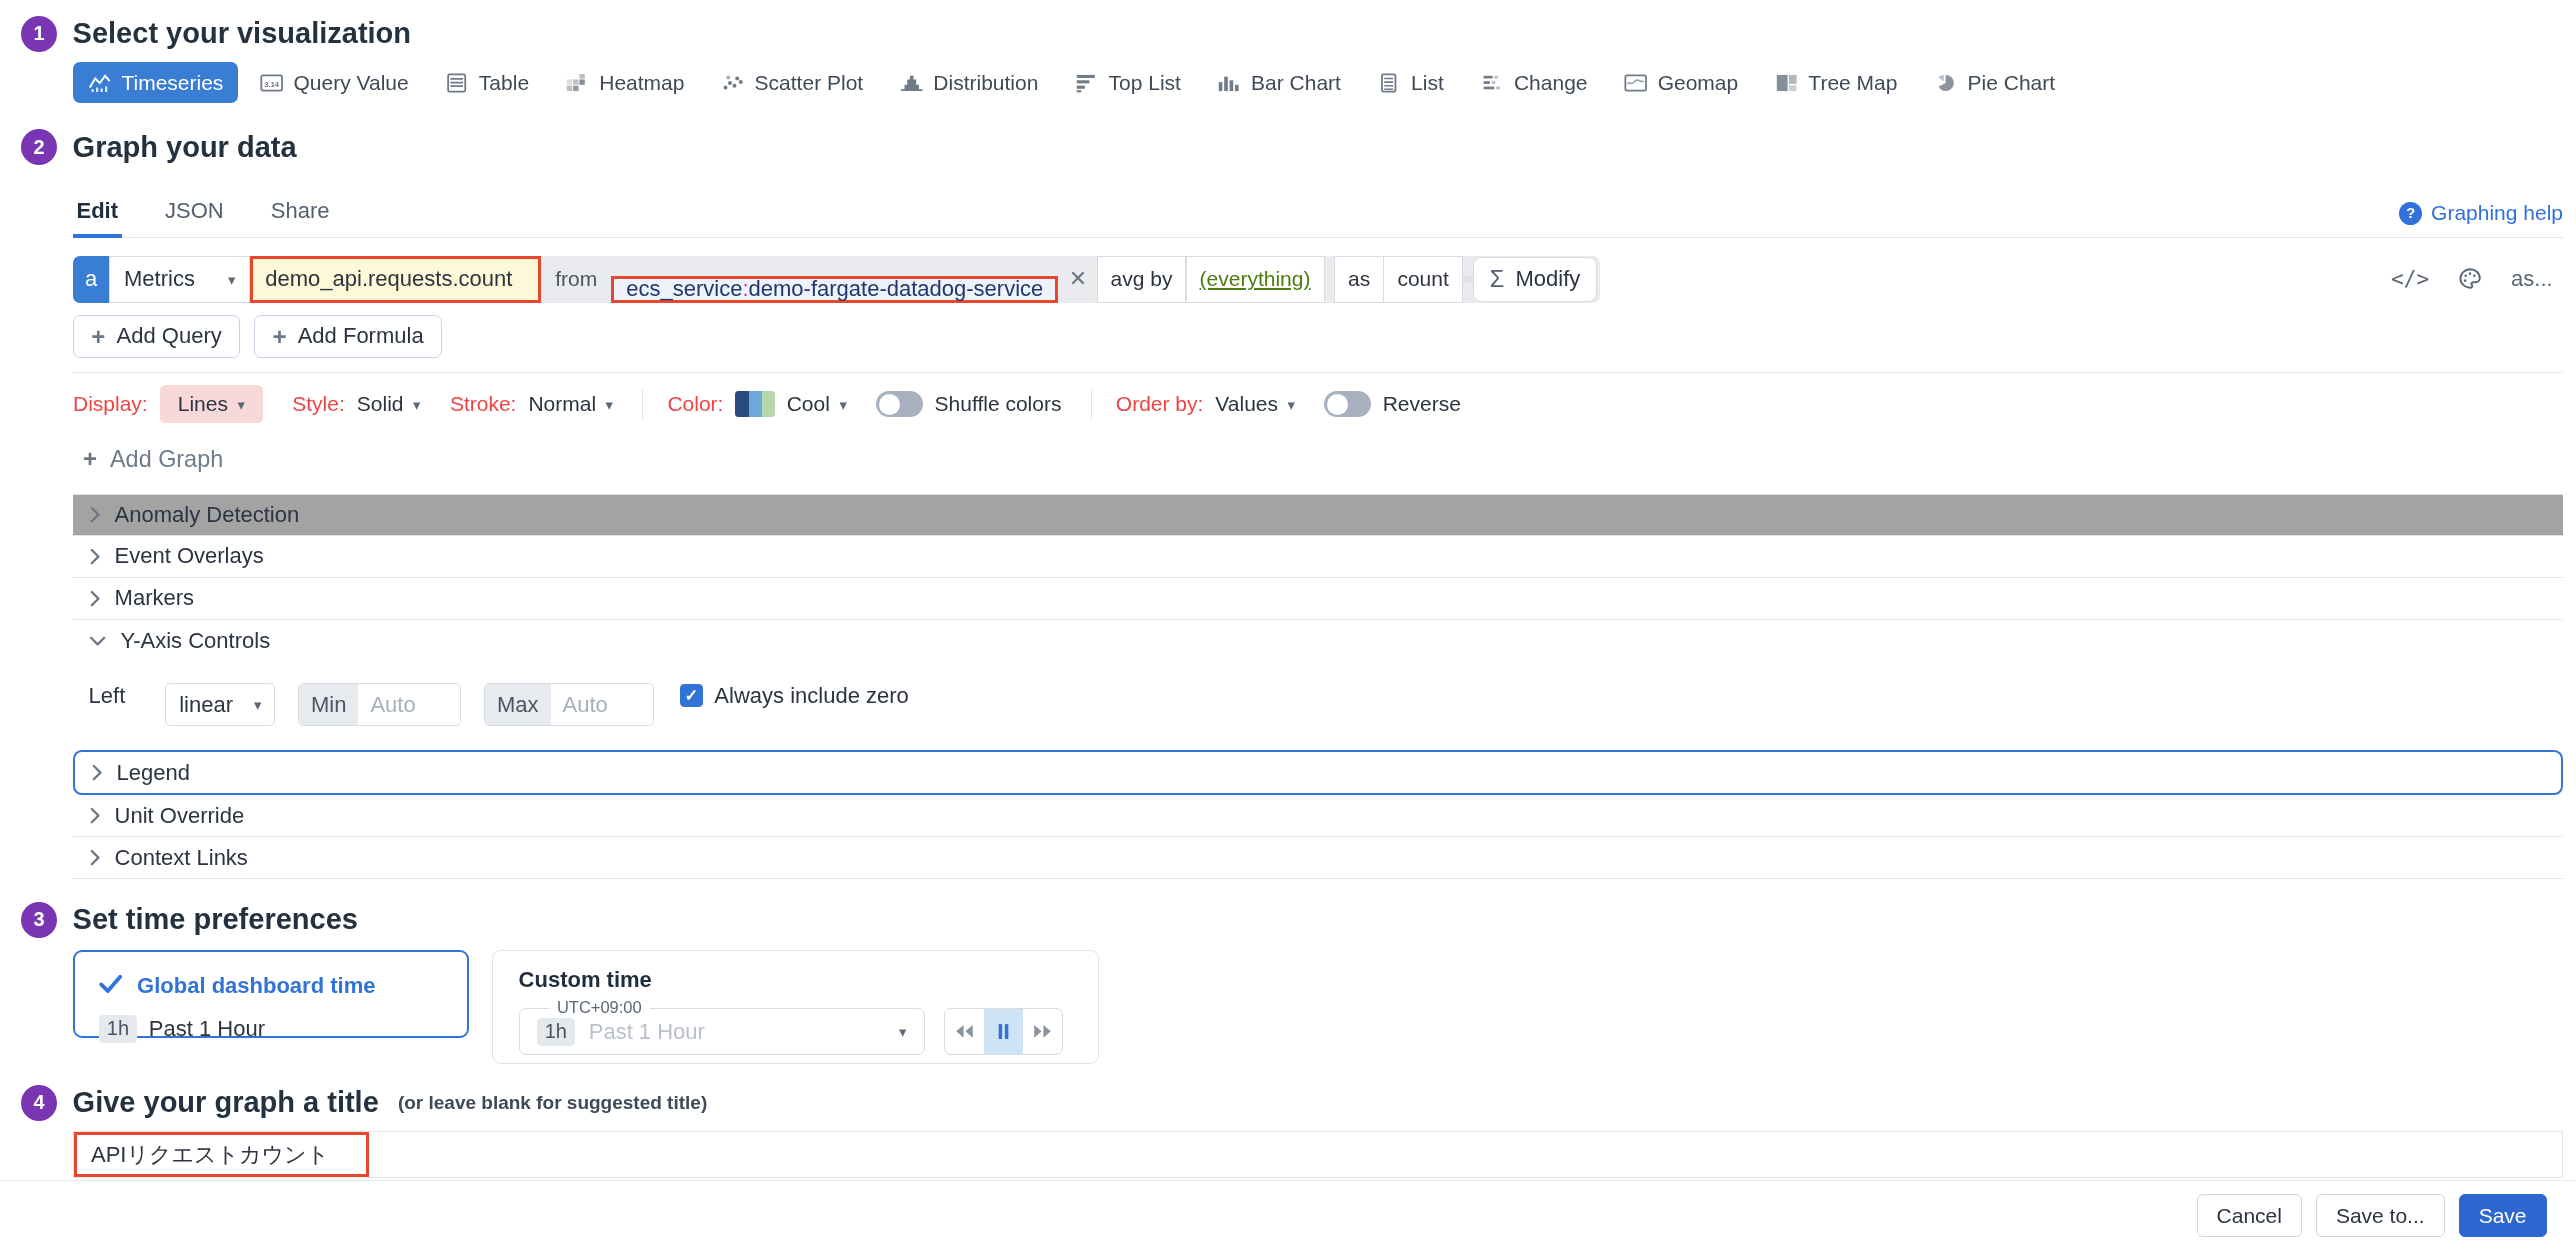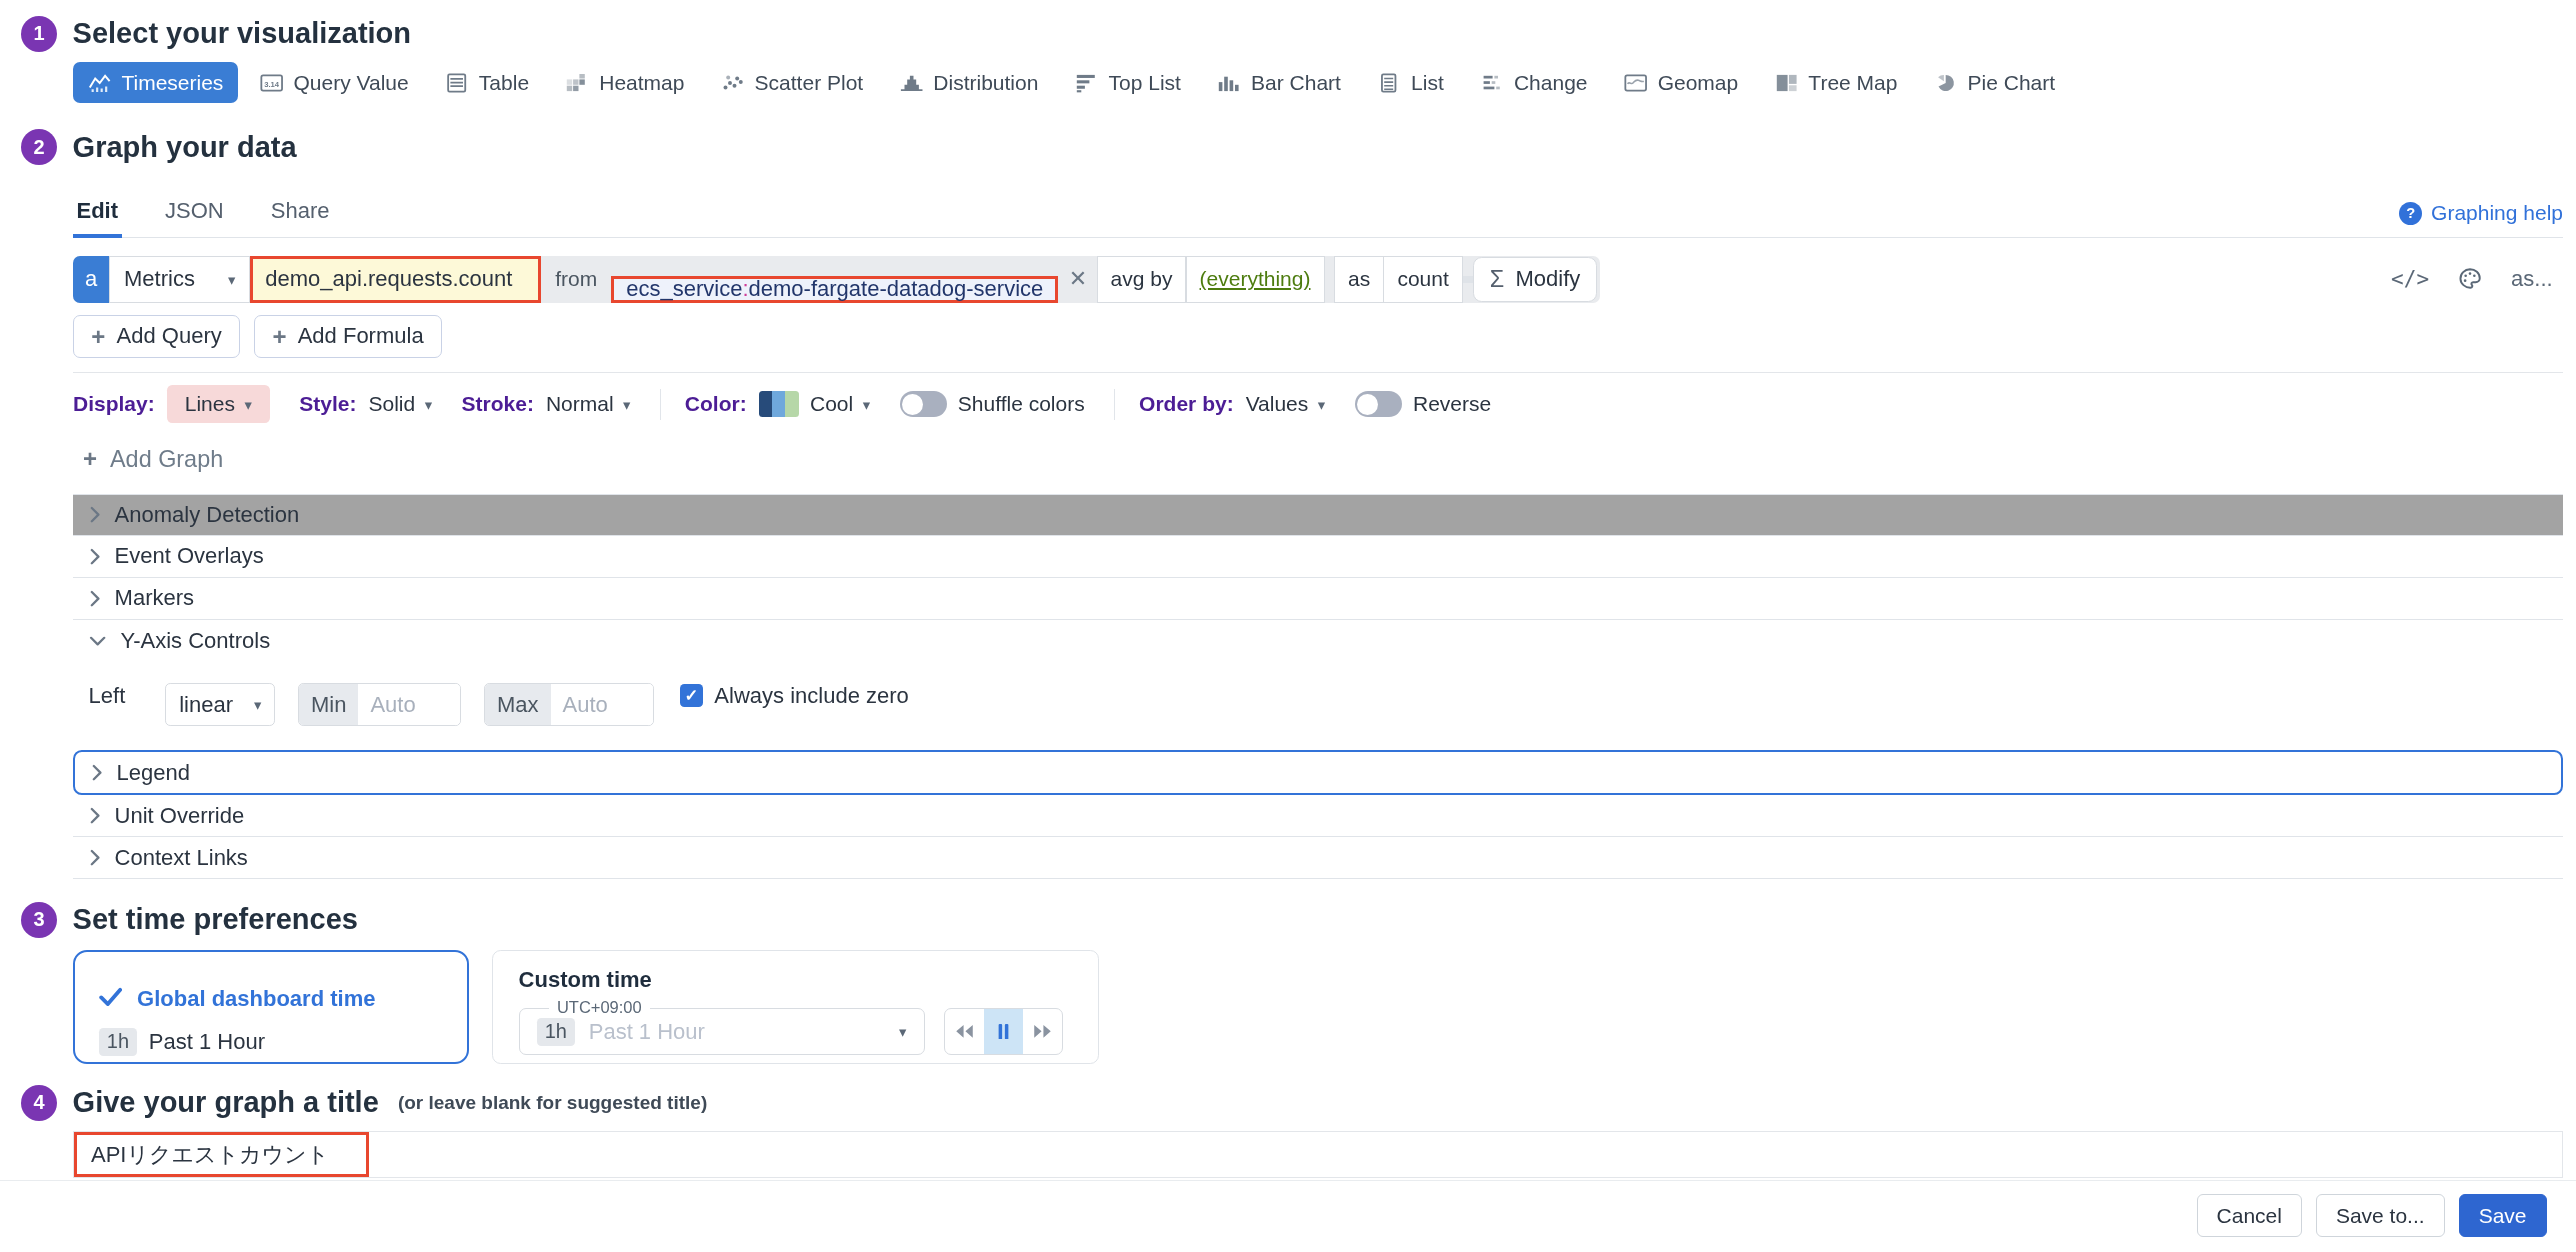--- a/index.html
+++ b/index.html
@@ -66,21 +66,21 @@
   .as-more { font-size:22px; cursor:pointer; }
 
   .add-row { display:flex; gap:14px; margin:12px 0 0 73px; }
   .add-btn { display:flex; align-items:center; gap:11.3px; background:#fff; border:0.9px solid #c9d2e6; border-radius:7px; padding:7.8px 17.3px; font-size:22px; color:#2b3440; font-family:inherit; cursor:pointer; }
   .plus { color:#6b7785; font-size:24px; font-weight:bold; line-height:0.9; }
 
   .hr { height:0.9px; background:#e3e6ea; margin:14px 13px 0 73px; }
 
   
   .display-row { display:flex; align-items:center; margin:12px 13px 0 73px; font-size:21px; }
-  .lbl { color:#4c1d95; margin-right:12px;font-weight:bold; }
+  .lbl { color:#ef4444; margin-right:12px; }
   .val { color:#2b3440; display:flex; align-items:center; gap:9.5px; cursor:pointer; }
   .grp { display:flex; align-items:center; margin-right:29.5px; }
   .chip-lines { background:#f7d9d9; border-radius:5.2px; padding:7px 18px; }
   .vsep { width:0.9px; height:31px; background:#e1e5ea; margin:0 24px 0 0; }
   .swatch { width:40px; height:26px; border-radius:3.5px; overflow:hidden; display:flex; margin-right:11.3px; }
   .swatch i { flex:1; }
   .toggle { width:47px; height:26px; border-radius:14px; background:#a9b0bf; position:relative; margin-right:11.3px; cursor:pointer; flex:0 0 47px; }
   .toggle::after { content:""; position:absolute; left:2.6px; top:2.6px; width:21px; height:21px; border-radius:50%; background:#fff; }
 
   .add-graph { display:flex; align-items:center; gap:13px; margin:22.6px 0 0 83px; color:#6f7c8a; font-size:23.4px; cursor:pointer; }
@@ -96,21 +96,21 @@
   .yx-label { width:54px; }
   .yx-select { border:0.9px solid #d8dce1; border-radius:5.2px; padding:7.8px 13px; display:flex; gap:21px; align-items:center; cursor:pointer; }
   .yx-field { display:flex; border:0.9px solid #d8dce1; border-radius:5.2px; overflow:hidden; }
   .yx-field .tag { background:#e7eaee; padding:7.8px 12px; color:#4a5560; }
   .yx-field .auto { padding:7.8px 12px; color:#a8b0bc; min-width:102px; background:#fff; }
   .zero-check { display:flex; align-items:center; gap:11.3px; margin-left:3.5px; cursor:pointer; }
   .checkbox { width:23.4px; height:23.4px; background:#3273d8; border-radius:4.3px; color:#fff; display:flex; align-items:center; justify-content:center; font-size:16.5px; font-weight:bold; }
 
   
   .cards-row { display:flex; gap:22.6px; margin:12px 0 0 73px; }
-  .card-global { width:396px; height:114px; border:2.6px solid #3273d8; border-radius:14px; padding:34px 24px; cursor:pointer; }
+  .card-global { width:396px; height:88px; border:2.6px solid #3273d8; border-radius:9px; padding:21px 24px; cursor:pointer; }
   .cg-row1 { display:flex; align-items:center; gap:14.7px; color:#3273d8; font-size:22px; font-weight:bold; }
   .cg-row2 { display:flex; align-items:center; gap:12px; margin-top:15.6px; }
   .badge-1h { background:#e5e8ec; border-radius:4.3px; padding:2.6px 7.8px; font-size:20px; color:#4a5560; }
   .cg-val { font-size:22px; color:#2b3440; }
   .card-custom { width:607px; height:114px; border:0.9px solid #e0e4e9; border-radius:8.7px; padding:15.6px 26px; }
   .cc-title { font-weight:bold; font-size:22px; color:#1f2d3d; }
   .cc-row { display:flex; align-items:center; gap:19px; margin-top:15.6px; }
   .custom-select { position:relative; width:406px; height:47px; border:0.9px solid #d8dce1; border-radius:7px; display:flex; align-items:center; gap:14px; padding:0 17.3px; cursor:pointer; }
   .tz-label { position:absolute; top:-11.3px; left:29.5px; background:#fff; padding:0 7.8px; font-size:16.5px; color:#5b6877; }
   .cc-val { color:#b9c0cc; font-size:22px; }

